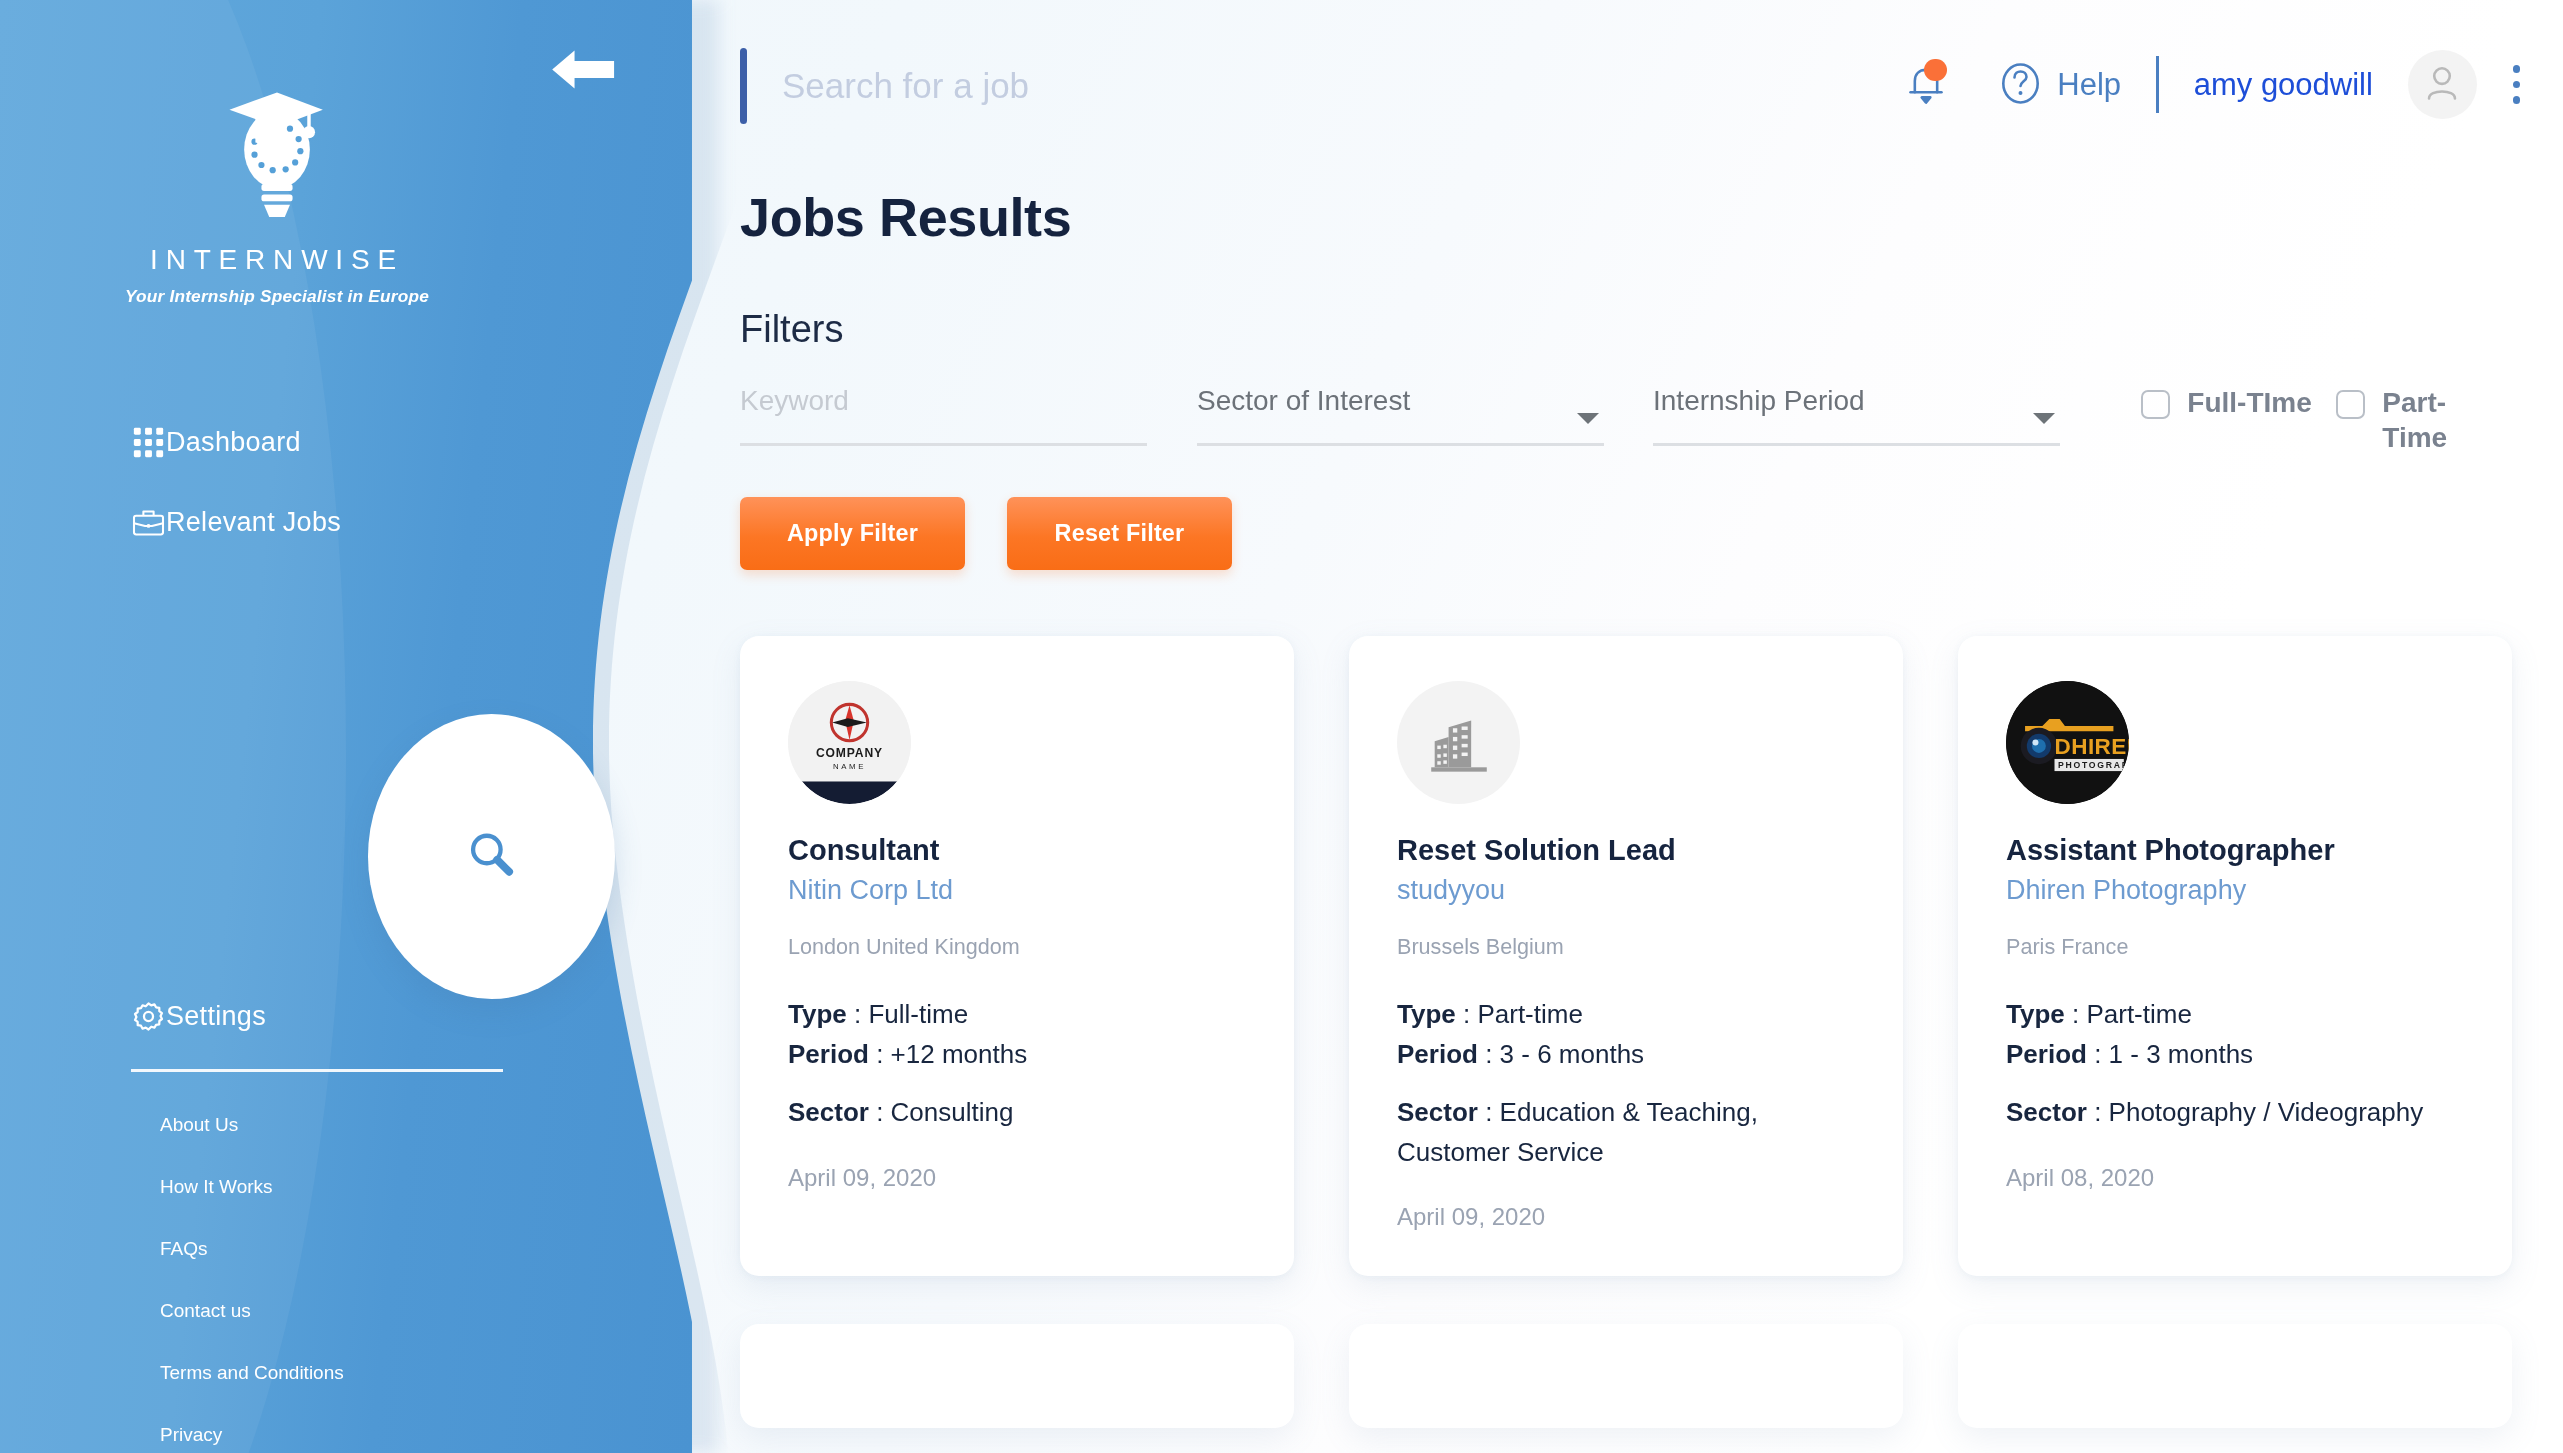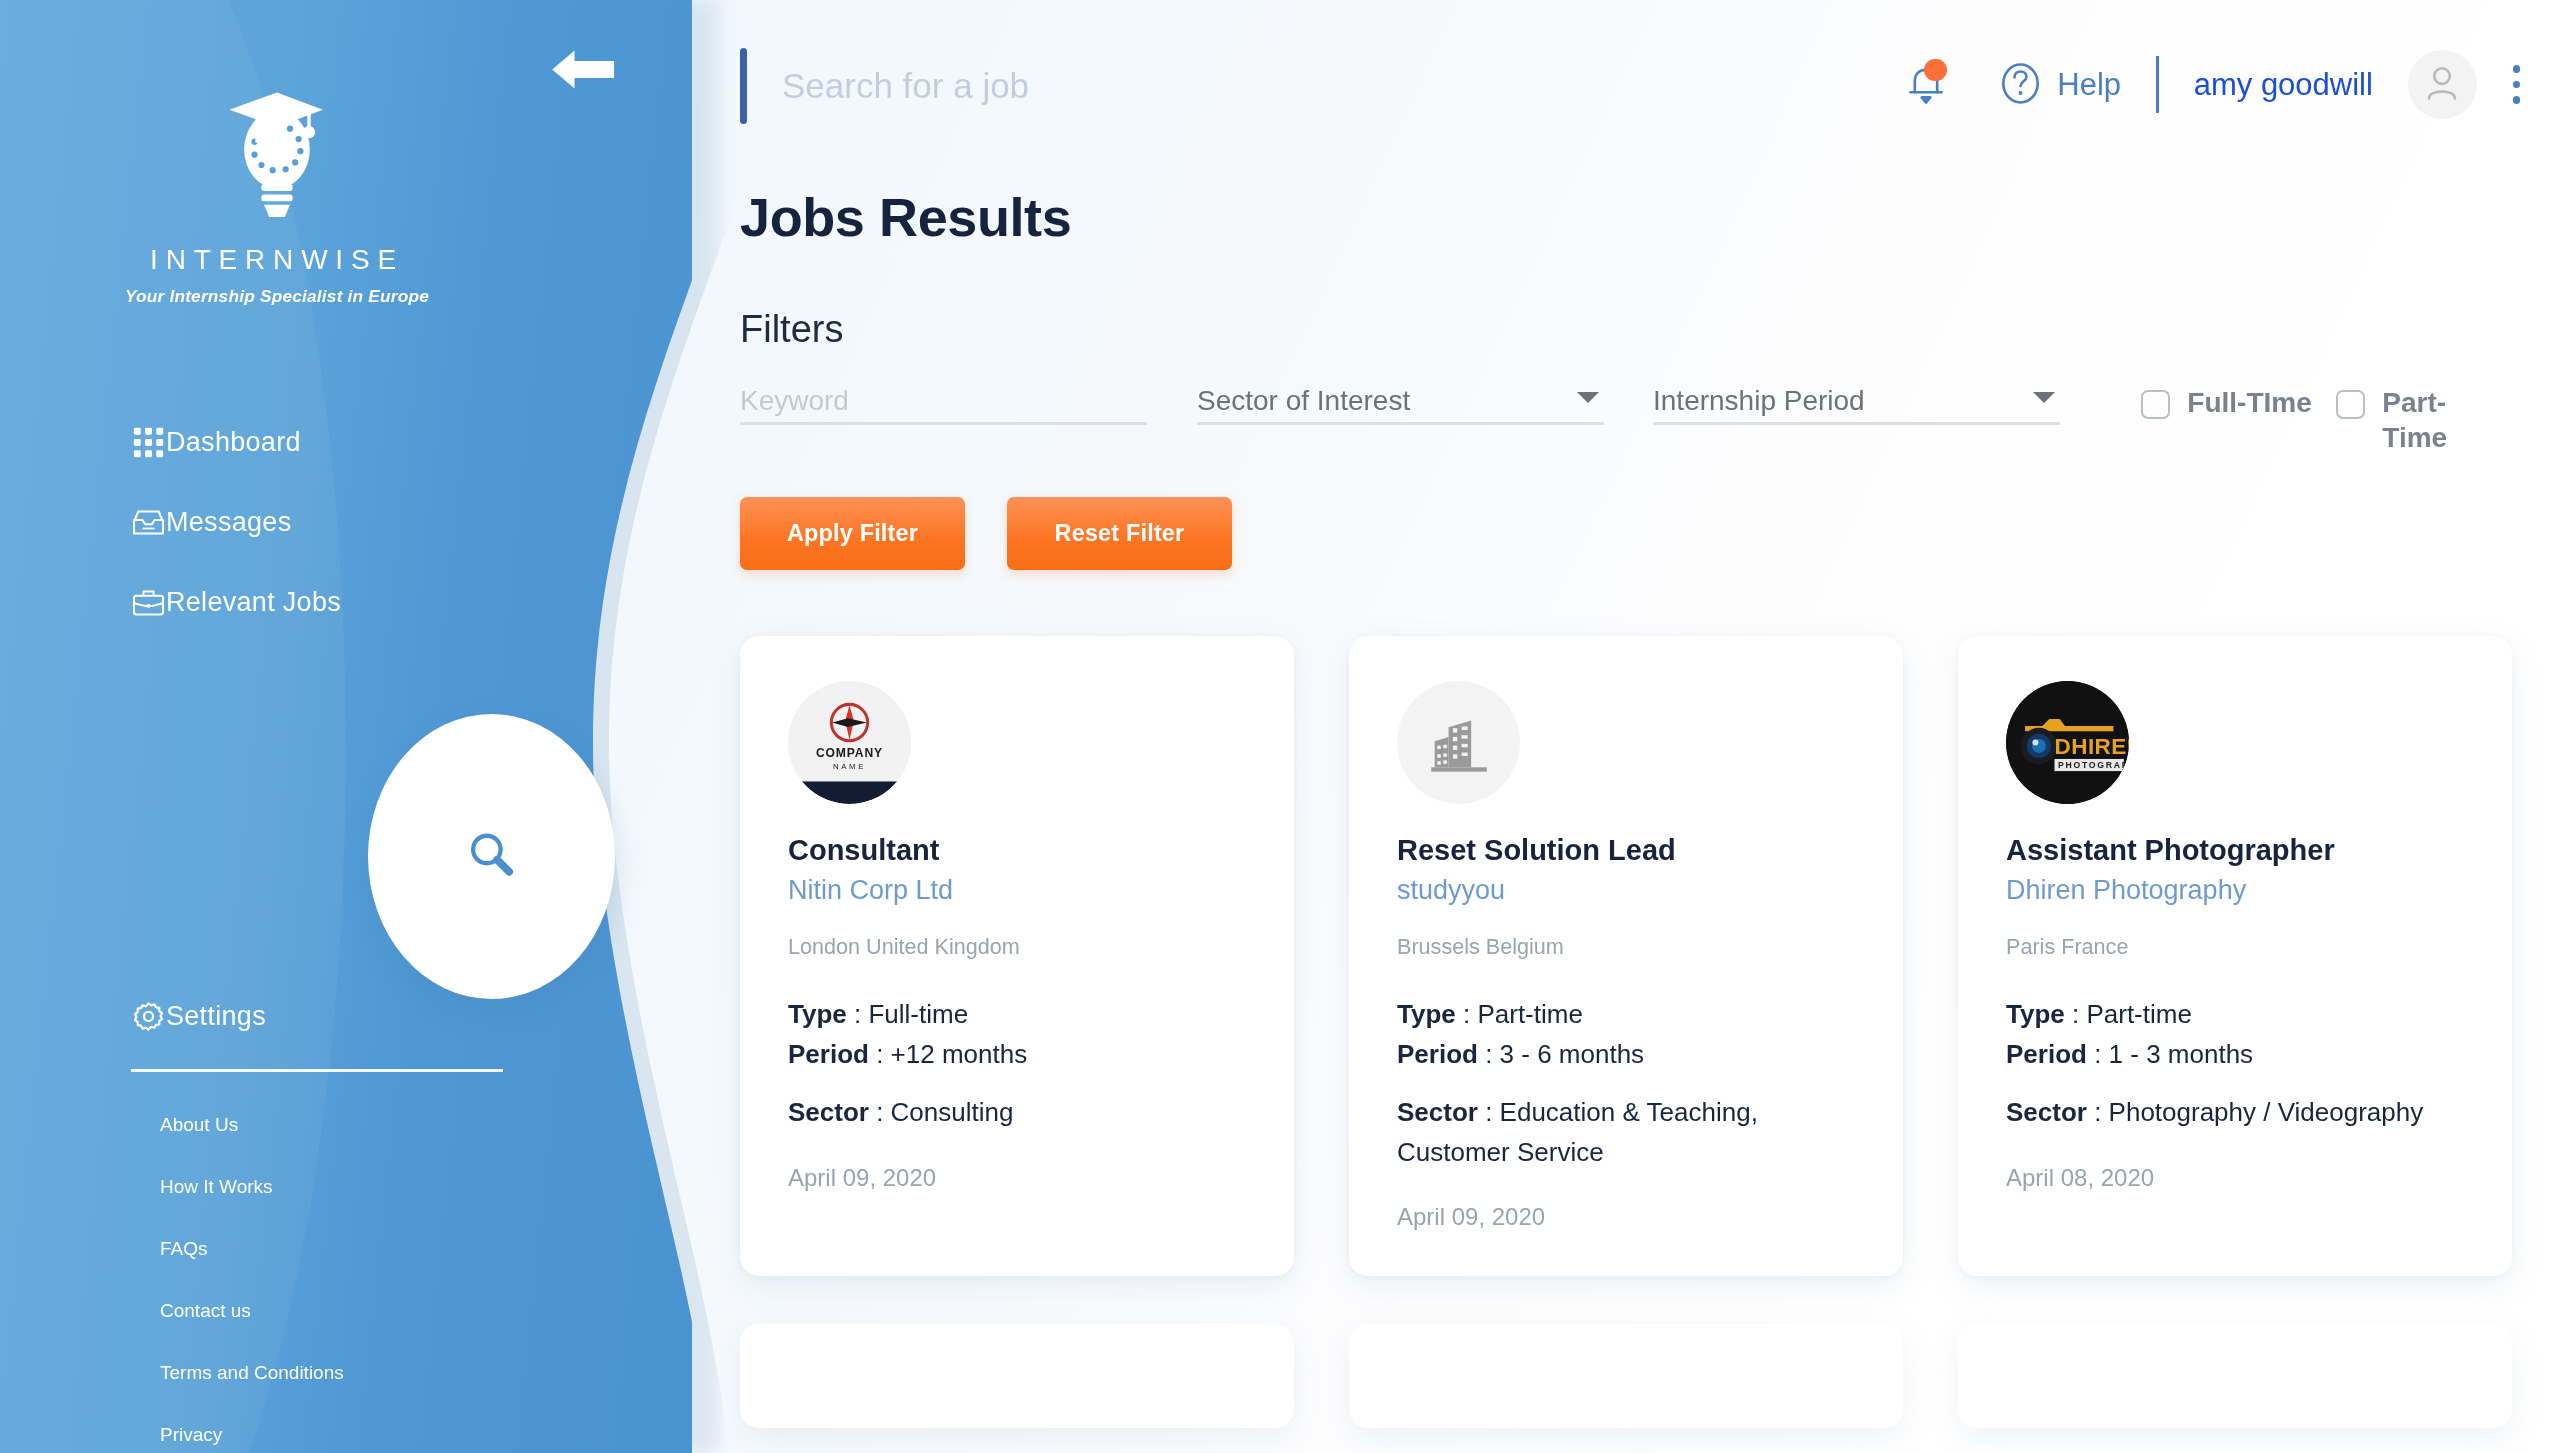--- a/index.html
+++ b/index.html
@@ -130,21 +130,21 @@
 
   .filter-row { position: absolute; left: 740px; top: 385px; width: 1799px; height: 104px; }
   .fld { position: absolute; }
   .fld-keyword { left: 0; top: 0; width: 407px; }
   .fld-sector  { left: 457px; top: 0; width: 407px; }
   .fld-period  { left: 913px; top: 0; width: 407px; }
   .fld-line {
     width: 100%; height: 2.6px; background: #dcdfe3; position: absolute; bottom: 0; left: 0;
   }
   .fld-text {
-    font-size: 28px; color: #6c7279; padding-bottom: 8px; display: block; white-space: nowrap;
+    font-size: 28px; color: #6c7279; padding-bottom: 29px; display: block; white-space: nowrap;
   }
   .fld-text.placeholder { color: #c5cad1; }
   .fld-chev {
     position: absolute; right: 5.2px; bottom: 22.5px;
     width: 0; height: 0; border-left: 11.2px solid transparent; border-right: 11.2px solid transparent;
     border-top: 11.2px solid #6d7378;
   }
 
   .cbx-group { position: absolute; display: flex; align-items: flex-start; gap: 17.3px; width: 173px; }
   .cbx-full { left: 1401px; top: 0px; }
@@ -252,30 +252,20 @@
             <rect x="27" y="1" width="8" height="8" rx="1.6"></rect>
           <rect x="1" y="14" width="8" height="8" rx="1.6"></rect>
             <rect x="14" y="14" width="8" height="8" rx="1.6"></rect>
             <rect x="27" y="14" width="8" height="8" rx="1.6"></rect>
           <rect x="1" y="27" width="8" height="8" rx="1.6"></rect>
             <rect x="14" y="27" width="8" height="8" rx="1.6"></rect>
             <rect x="27" y="27" width="8" height="8" rx="1.6"></rect>
         </svg>
       </span>
       <span class="nav-label">Dashboard</span>
-    </div>
-    <div class="nav-item" style="margin-top:0px;">
-      <span class="nav-icon">
-        <svg width="35" height="29" viewBox="0 0 40 34" fill="none" stroke="#ffffff" stroke-width="2.4" stroke-linejoin="round">
-          <path d="M4 14 L8 4 L32 4 L36 14"></path>
-          <path d="M3 14 L13 14 L16 19 L24 19 L27 14 L37 14 L37 30 L3 30 Z"></path>
-          <path d="M13 24 L27 24" stroke-width="2"></path>
-        </svg>
-      </span>
-      <span class="nav-label">Messages</span>
     </div>
     <div class="nav-item">
       <span class="nav-icon">
         <svg width="35" height="29" viewBox="0 0 40 34" fill="none" stroke="#ffffff" stroke-width="2.4" stroke-linejoin="round">
           <rect x="3" y="9" width="34" height="22" rx="2.5"></rect>
           <path d="M14 9 L14 4 L26 4 L26 9"></path>
           <path d="M3 18 L16 21 L24 21 L37 18"></path>
           <circle cx="20" cy="21" r="2.2" fill="#ffffff" stroke="none"></circle>
         </svg>
       </span>

